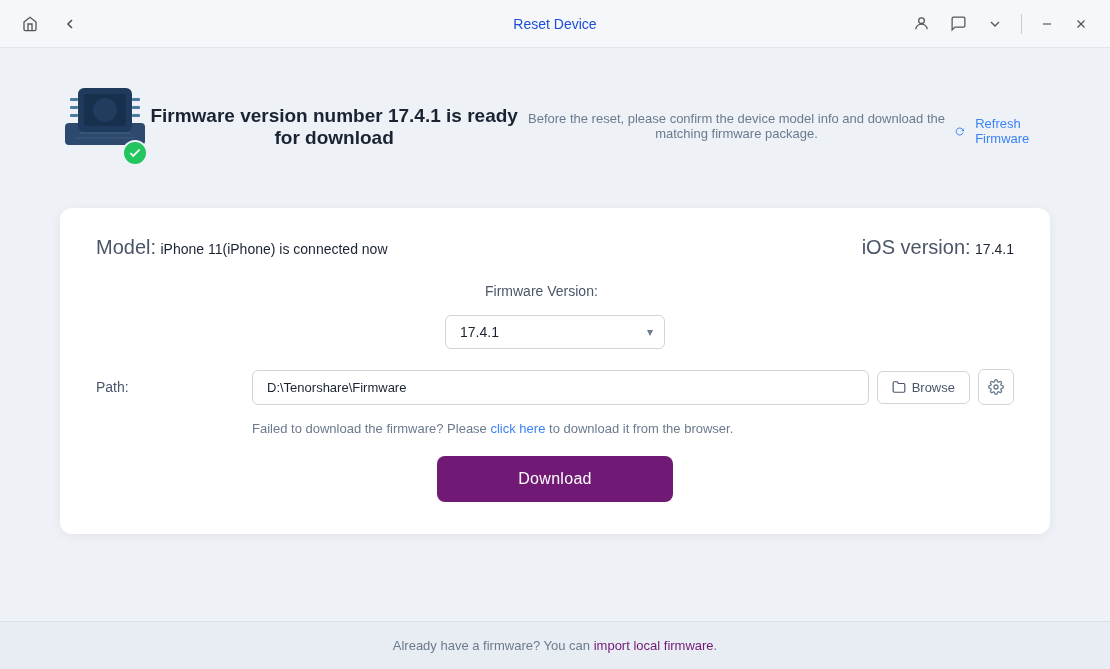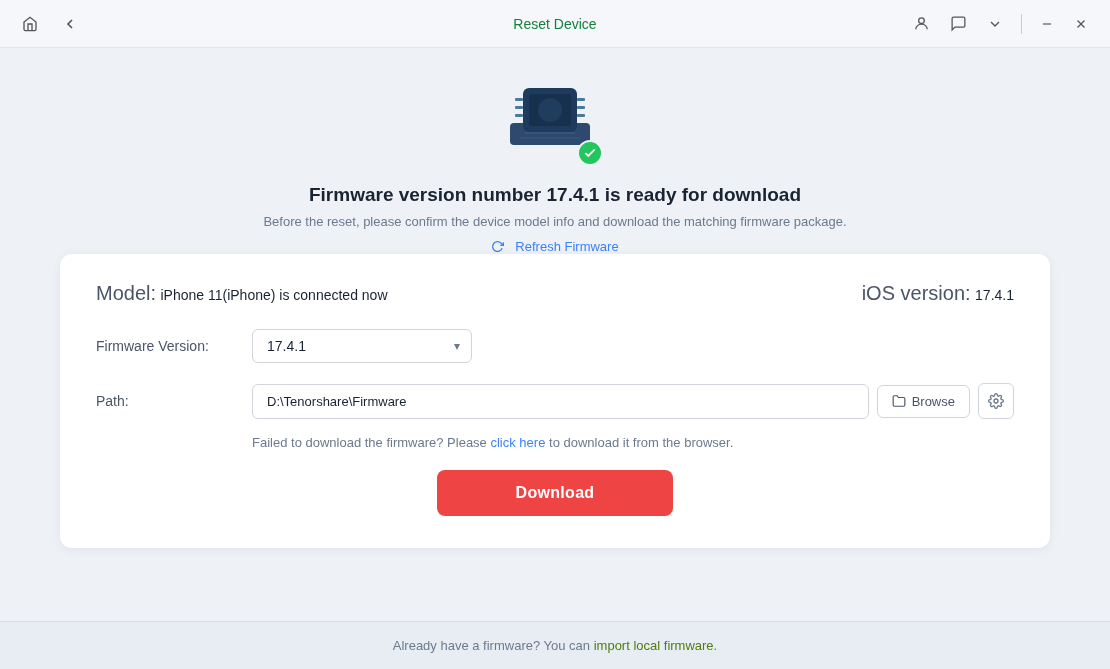--- a/index.html
+++ b/index.html
@@ -27,21 +27,21 @@
     .titlebar-left {
       display: flex;
       align-items: center;
       gap: 12px;
     }
     .titlebar-center {
       position: absolute;
       left: 50%;
       transform: translateX(-50%);
       font-size: 14px;
-      color: #15803d;
+      color: #1d4ed8;
       font-weight: 500;
     }
     .titlebar-right {
       display: flex;
       align-items: center;
       gap: 8px;
     }
     .title-icon-btn {
       background: none;
       border: none;
@@ -67,22 +67,23 @@
       display: flex;
       flex-direction: column;
       align-items: center;
       padding: 30px 60px 0;
       overflow: hidden;
     }
 
     
     .hero {
       display: flex;
-      flex-direction: column;
-      align-items: center;
+      flex-direction: row;
+      align-items: center;
+      margin-bottom: 24px;
     }
     .device-icon-container {
       position: relative;
       width: 100px;
       height: 90px;
       margin-bottom: 16px;
     }
     .device-chip {
       width: 90px;
       height: 80px;
@@ -152,20 +153,21 @@
       color: #1a2332;
       font-weight: 500;
     }
 
     
     .field-row {
       display: flex;
       align-items: center;
       margin-bottom: 20px;
       gap: 16px;
+      flex-direction: column;
     }
     .field-label {
       font-size: 14px;
       color: #4a5568;
       white-space: nowrap;
       min-width: 140px;
     }
     .select-wrapper {
       position: relative;
       width: 220px;
@@ -256,46 +258,46 @@
       color: #3b82f6;
       cursor: pointer;
     }
 
     
     .download-btn-wrapper {
       display: flex;
       justify-content: center;
     }
     .download-btn {
-      background: #ef4444;
+      background: #701a75;
       color: white;
       border: none;
       border-radius: 8px;
       padding: 14px 0;
       width: 236px;
       font-size: 16px;
-      font-weight: 700;
+      font-weight: 400;
       cursor: pointer;
       letter-spacing: 0.3px;
     }
 
     
     .footer-bar {
       background: #e8edf3;
       height: 48px;
       display: flex;
       align-items: center;
       justify-content: center;
       flex-shrink: 0;
       font-size: 13px;
       color: #6b7a8d;
       border-top: 1px solid #d9dfe6;
     }
     .footer-link {
-      color: #4d7c0f;
+      color: #701a75;
       cursor: pointer;
     }
   </style>
 </head>
 <body>
 
 <div class="titlebar">
   <div class="titlebar-left">
     <button class="title-icon-btn">
       <svg width="16" height="16" viewBox="0 0 24 24" fill="none" stroke="currentColor" stroke-width="2">

